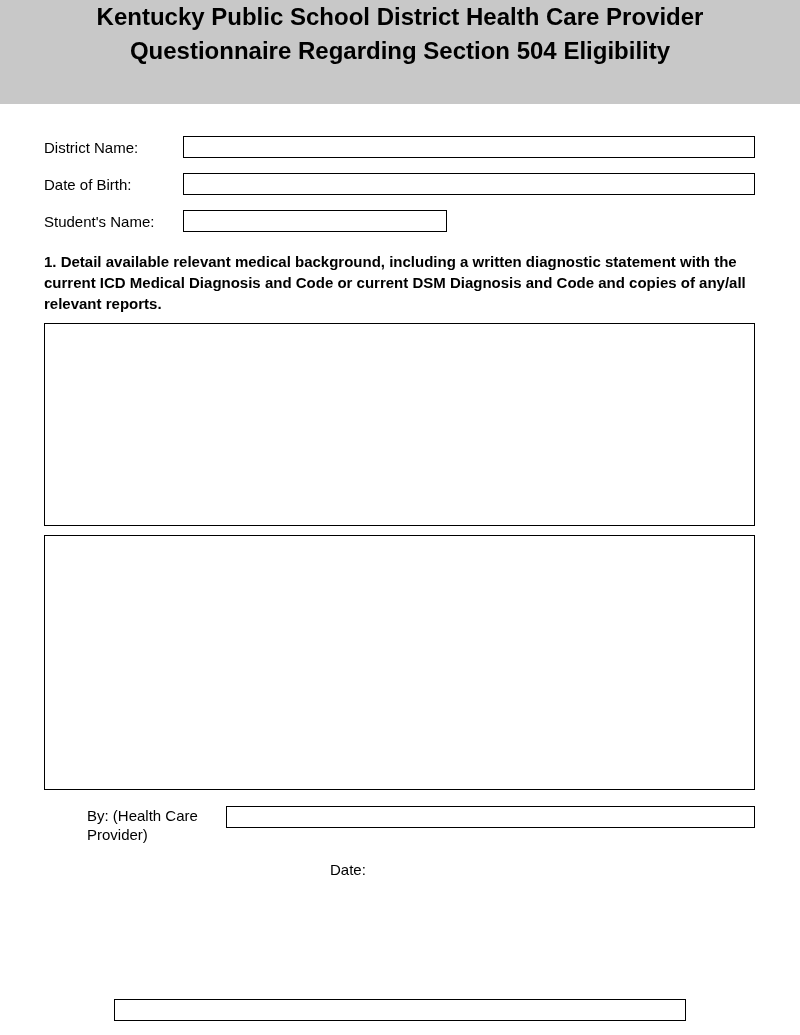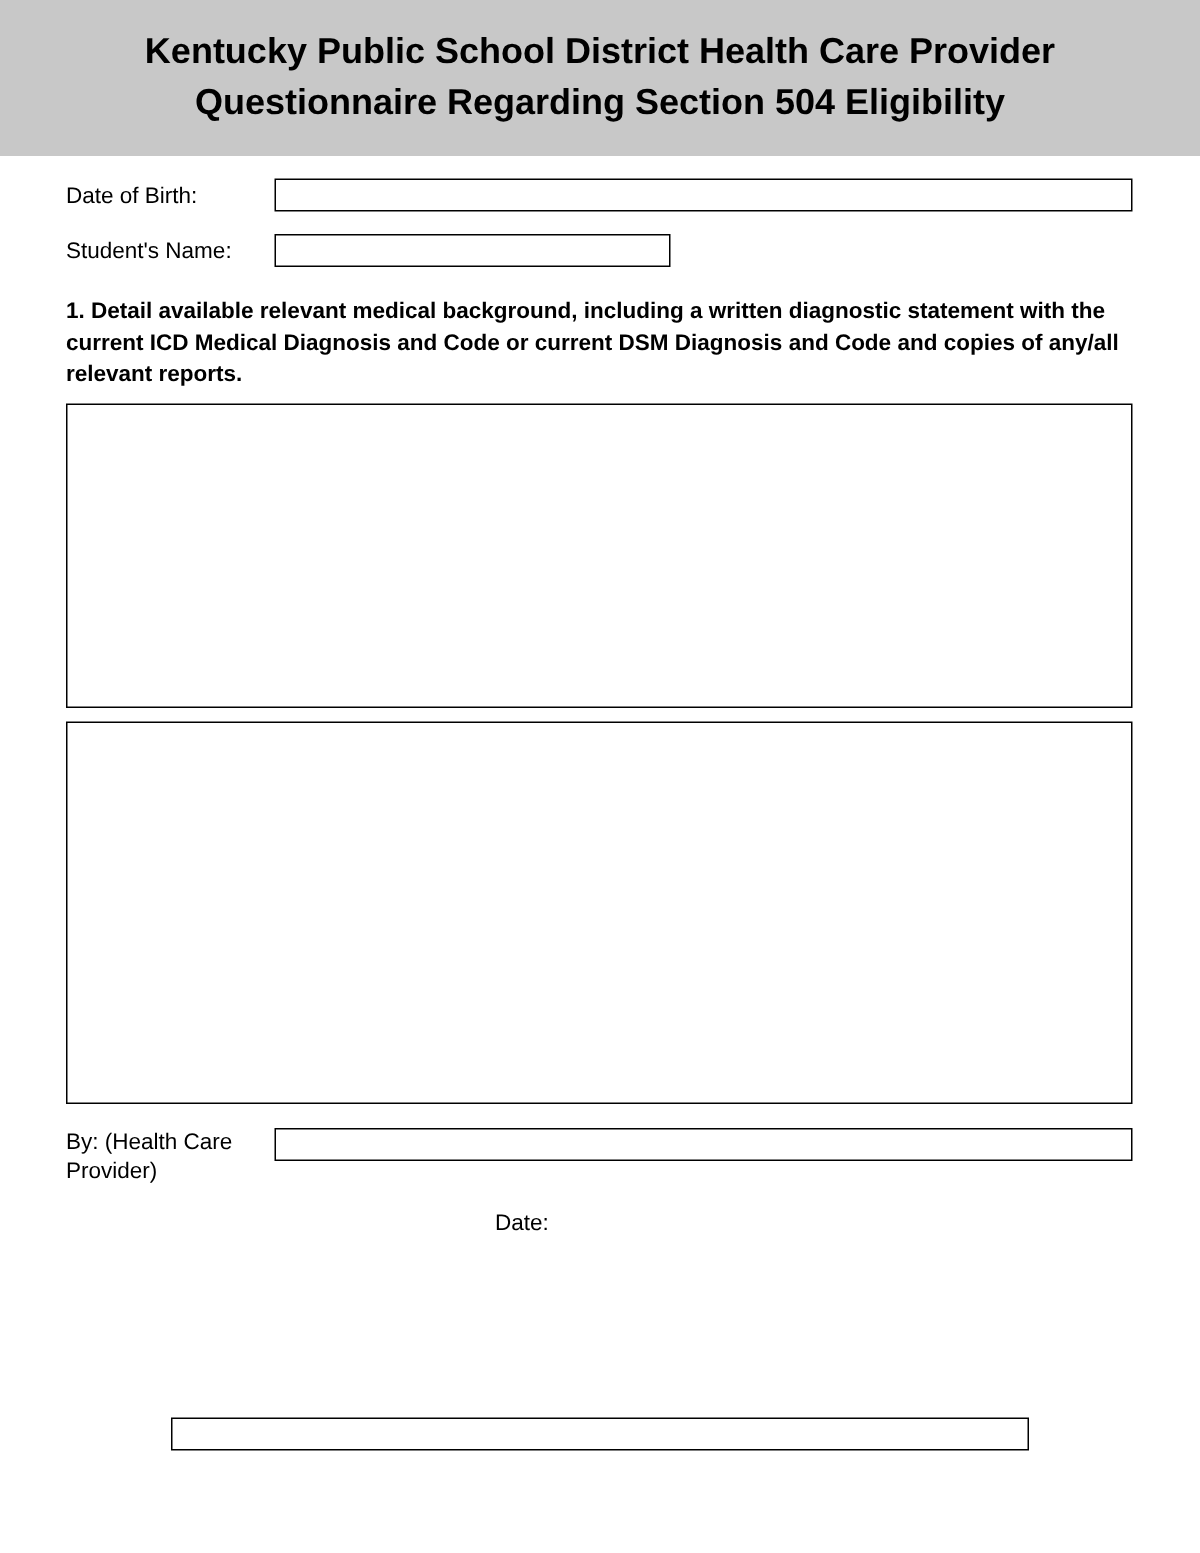--- a/index.html
+++ b/index.html
@@ -11,21 +11,20 @@
     height: 1035px;
     background: #ffffff;
     margin: 0 auto;
     overflow: hidden;
   }
 
   .header {
     background: #c8c8c8;
     height: 104px;
     display: flex;
-    align-items: center;
     justify-content: center;
     text-align: center;
   }
   .title { font-size: 24px; font-weight: bold; line-height: 34px; }
 
   .content { padding: 0 45px 0 44px; }
 
   .field-row { display: flex; align-items: center; margin-top: 15px; }
   .field-row.first { margin-top: 32px; }
   .field-label { width: 139px; flex: 0 0 139px; font-size: 15px; line-height: 19px; }
@@ -53,37 +52,41 @@
     font-family: inherit;
     font-size: 15px;
     padding: 6px;
     background: #fff;
   }
   .answer-box.q1 { height: 203px; }
   .answer-box.q2 { height: 255px; }
 
   .note { font-size: 15px; line-height: 21px; margin-top: 17px; }
 
-  .field-row.by-row { align-items: flex-start; margin-top: 16px; }
+  .field-row.by-row { align-items: flex-start; margin-top: 16px; margin-left: 43px; }
   .field-row.date-row { margin-top: 16px; flex-direction: column; }
 </style>
 </head>
 <body>
 
 <div class="page">
 
   <div class="header">
     <div class="title">
       <div>Kentucky Public School District Health Care Provider</div>
       <div>Questionnaire Regarding Section 504 Eligibility</div>
     </div>
   </div>
 
   <div class="content">
 
+    <div class="field-row first">
+      <label class="field-label" for="district-name">District Name:</label>
+      <input id="district-name" class="line-input wide" type="text" value="" style="">
+    </div>
 
     <div class="field-row">
       <label class="field-label" for="dob">Date of Birth:</label>
       <input id="dob" class="line-input wide" type="text" value="" style="">
     </div>
 
     <div class="field-row">
       <label class="field-label" for="student-name">Student's Name:</label>
       <input id="student-name" class="line-input narrow" type="text" value="" style="">
     </div>

